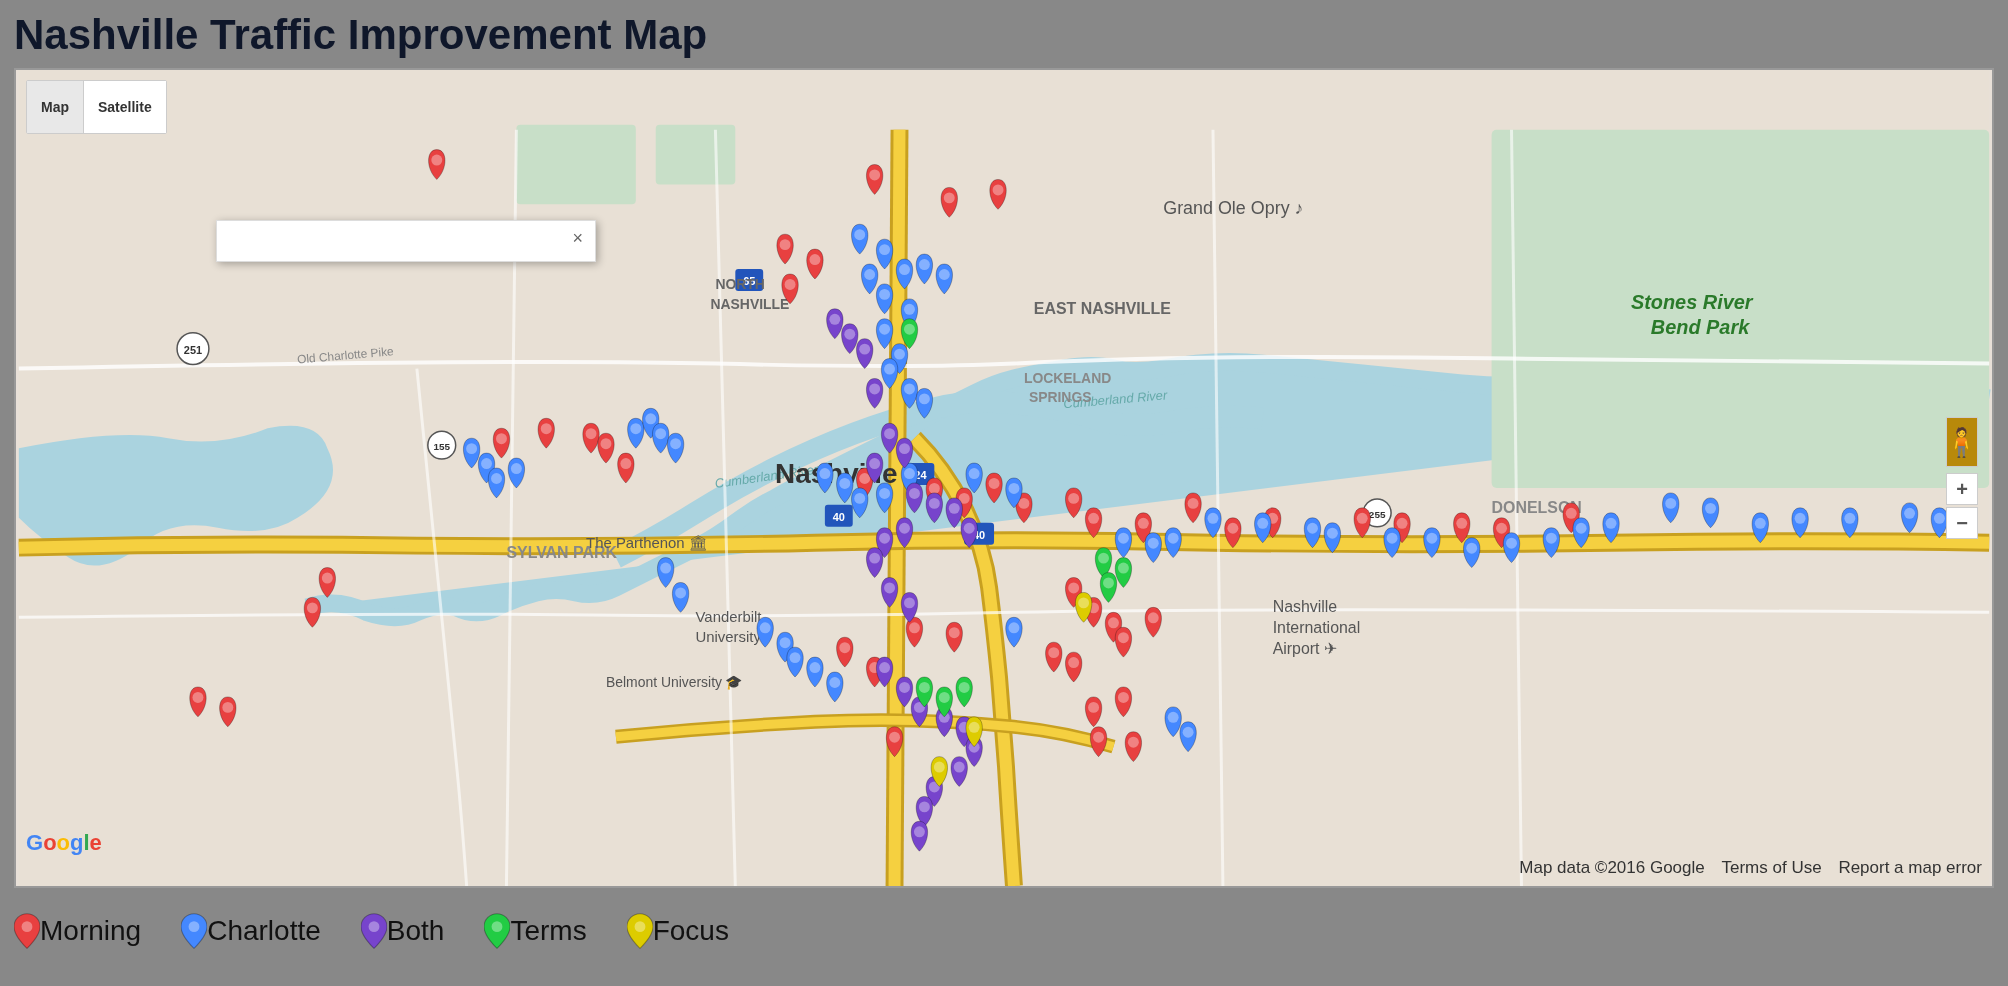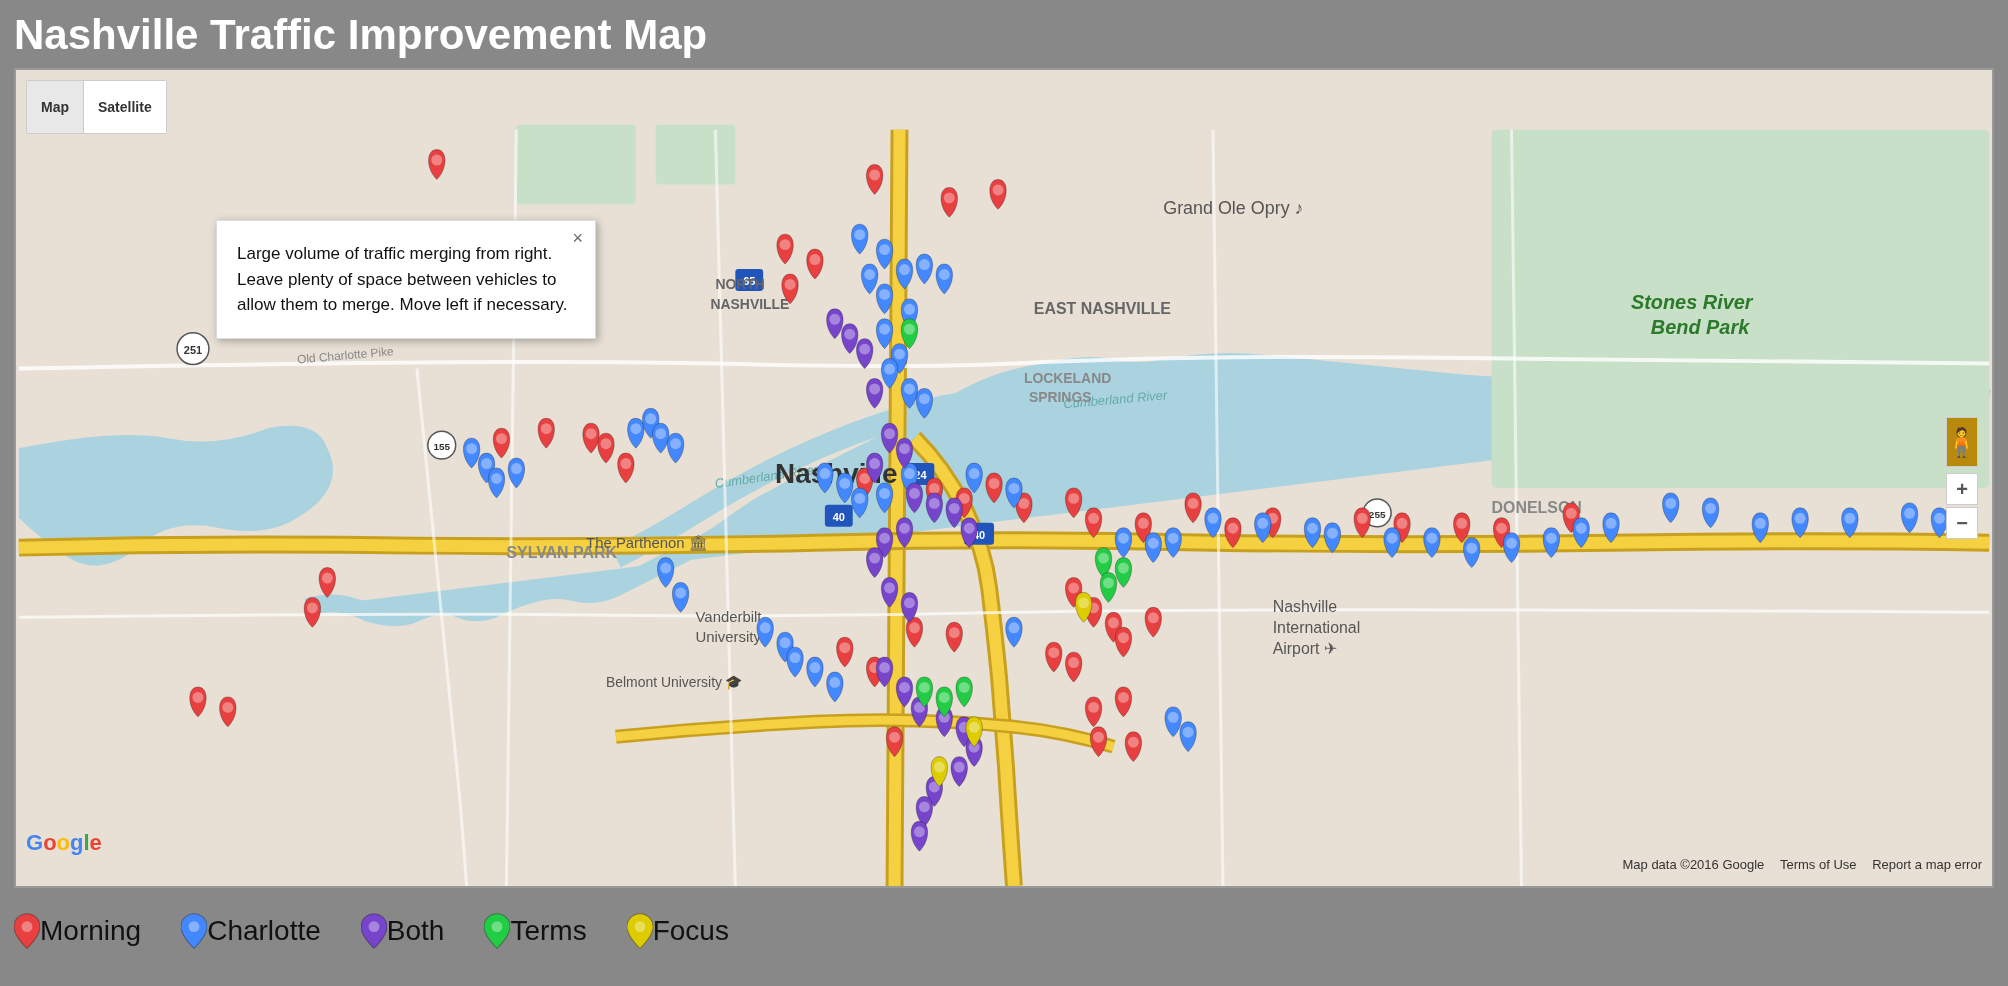--- a/index.html
+++ b/index.html
@@ -12,21 +12,21 @@
     }
     #app {
       width: 2008px;
       height: 986px;
       background: #888;
       padding: 10px 14px;
     }
     #page-title {
       font-size: 42px;
       font-weight: bold;
-      color: #ffffff;
+      color: #0f172a;
       margin-bottom: 8px;
       line-height: 1.2;
     }
     #map-container {
       position: relative;
       width: 1980px;
       height: 820px;
       border: 2px solid #999;
       overflow: hidden;
       background: #e8e0d8;
@@ -96,23 +96,23 @@
     }
     .google-g { color: #4285F4; font-size: 22px; font-weight: bold; font-family: Arial; }
     .google-o1 { color: #EA4335; font-size: 22px; font-weight: bold; font-family: Arial; }
     .google-o2 { color: #FBBC05; font-size: 22px; font-weight: bold; font-family: Arial; }
     .google-g2 { color: #4285F4; font-size: 22px; font-weight: bold; font-family: Arial; }
     .google-l { color: #34A853; font-size: 22px; font-weight: bold; font-family: Arial; }
     .google-e { color: #EA4335; font-size: 22px; font-weight: bold; font-family: Arial; }
     
     #map-attribution {
       position: absolute;
-      bottom: 14px;
+      bottom: 8px;
       right: 10px;
-      font-size: 13px;
+      font-size: 17px;
       color: #333;
       z-index: 10;
     }
     #map-attribution span {
       margin-left: 12px;
       cursor: pointer;
       color: #333;
     }
     
     #zoom-controls {
@@ -843,21 +843,20 @@
       </svg>
 
     <div id="map-controls">
       <button class="map-control-btn active">Map</button>
       <div class="map-control-divider"></div>
       <button class="map-control-btn">Satellite</button>
     </div>
 
     <div id="info-popup">
       <span id="info-popup-close">×</span>
-      <p>Large volume of traffic merging from right. Leave plenty of space between vehicles to allow them to merge. Move left if necessary.</p>
     </div>
 
     <div id="google-logo">
       <span class="google-g">G</span>
         <span class="google-o1">o</span>
         <span class="google-o2">o</span>
         <span class="google-g2">g</span>
         <span class="google-l">l</span>
         <span class="google-e">e</span>
     </div>

